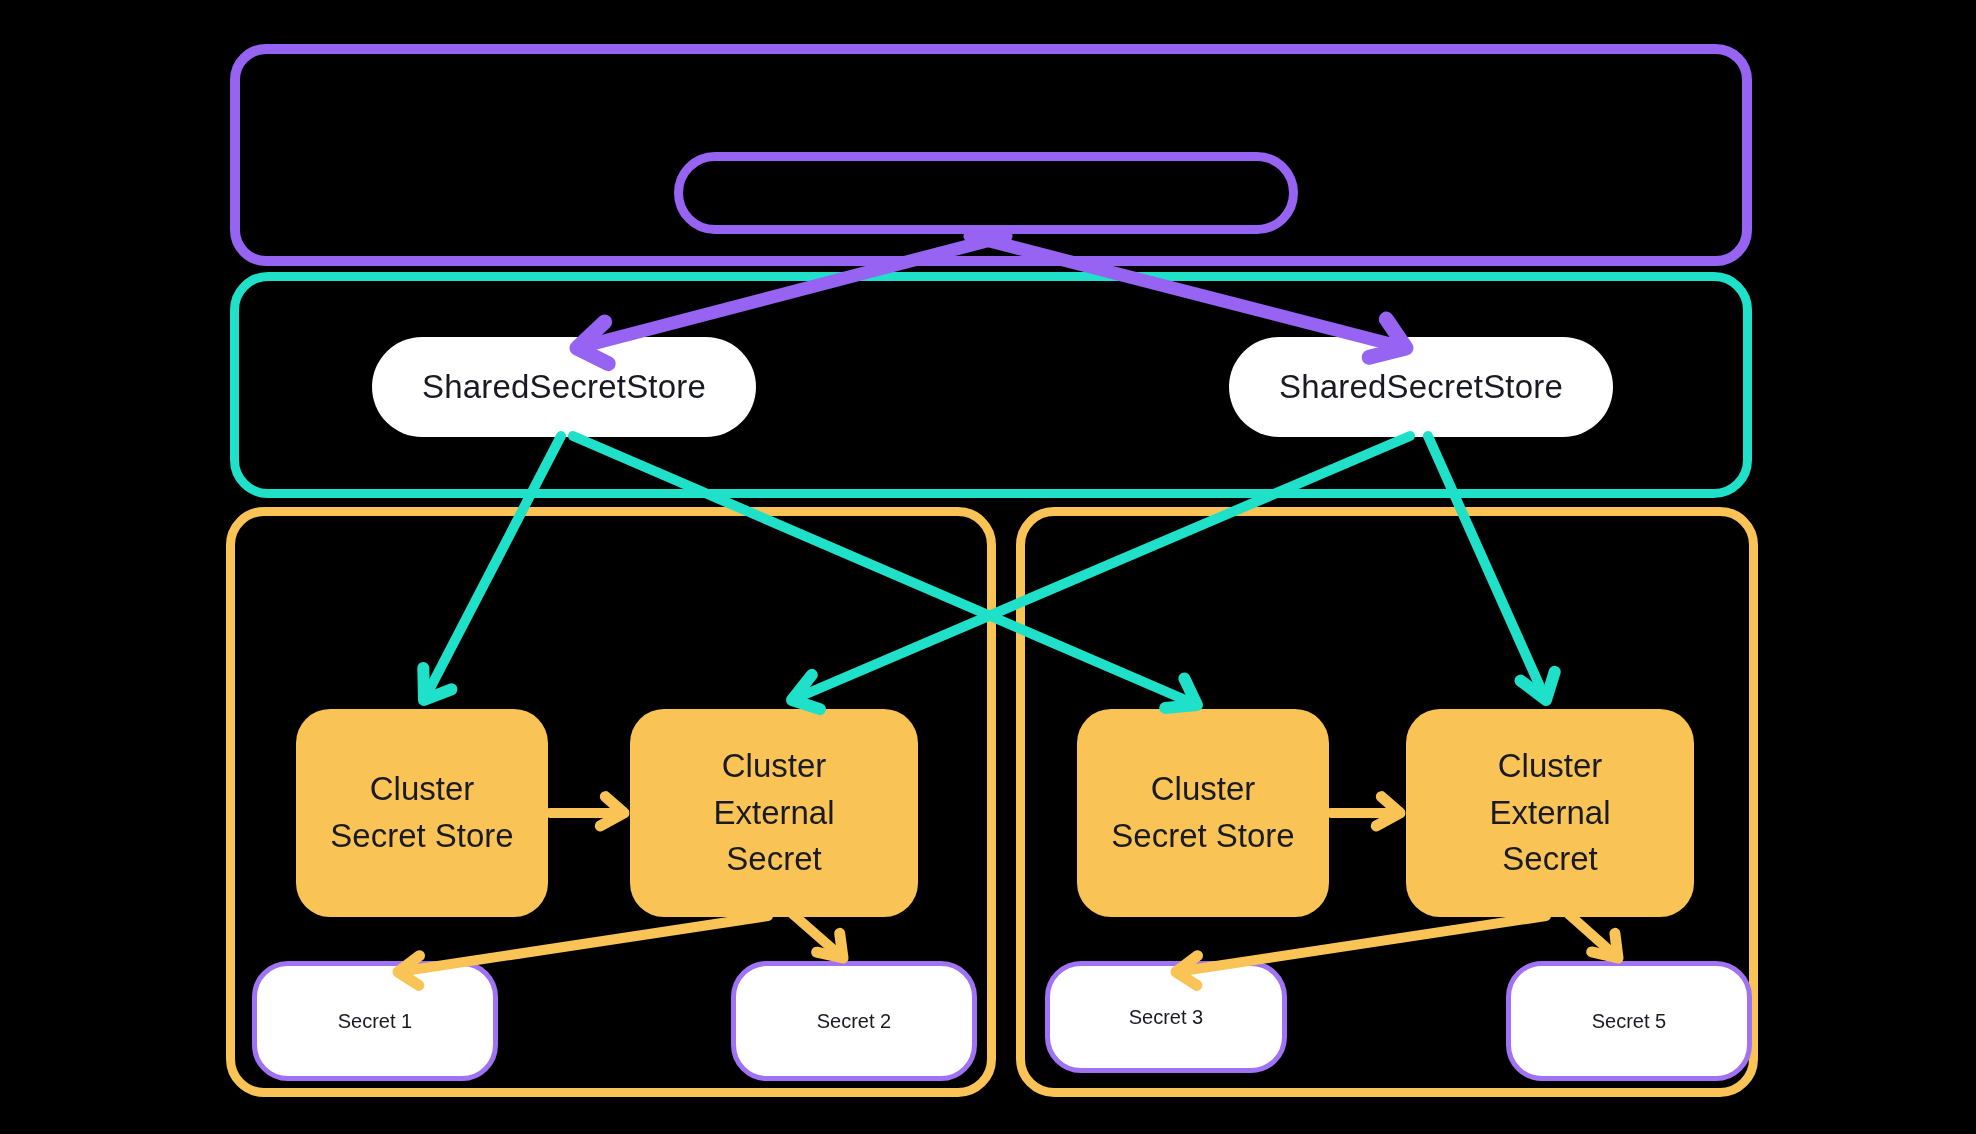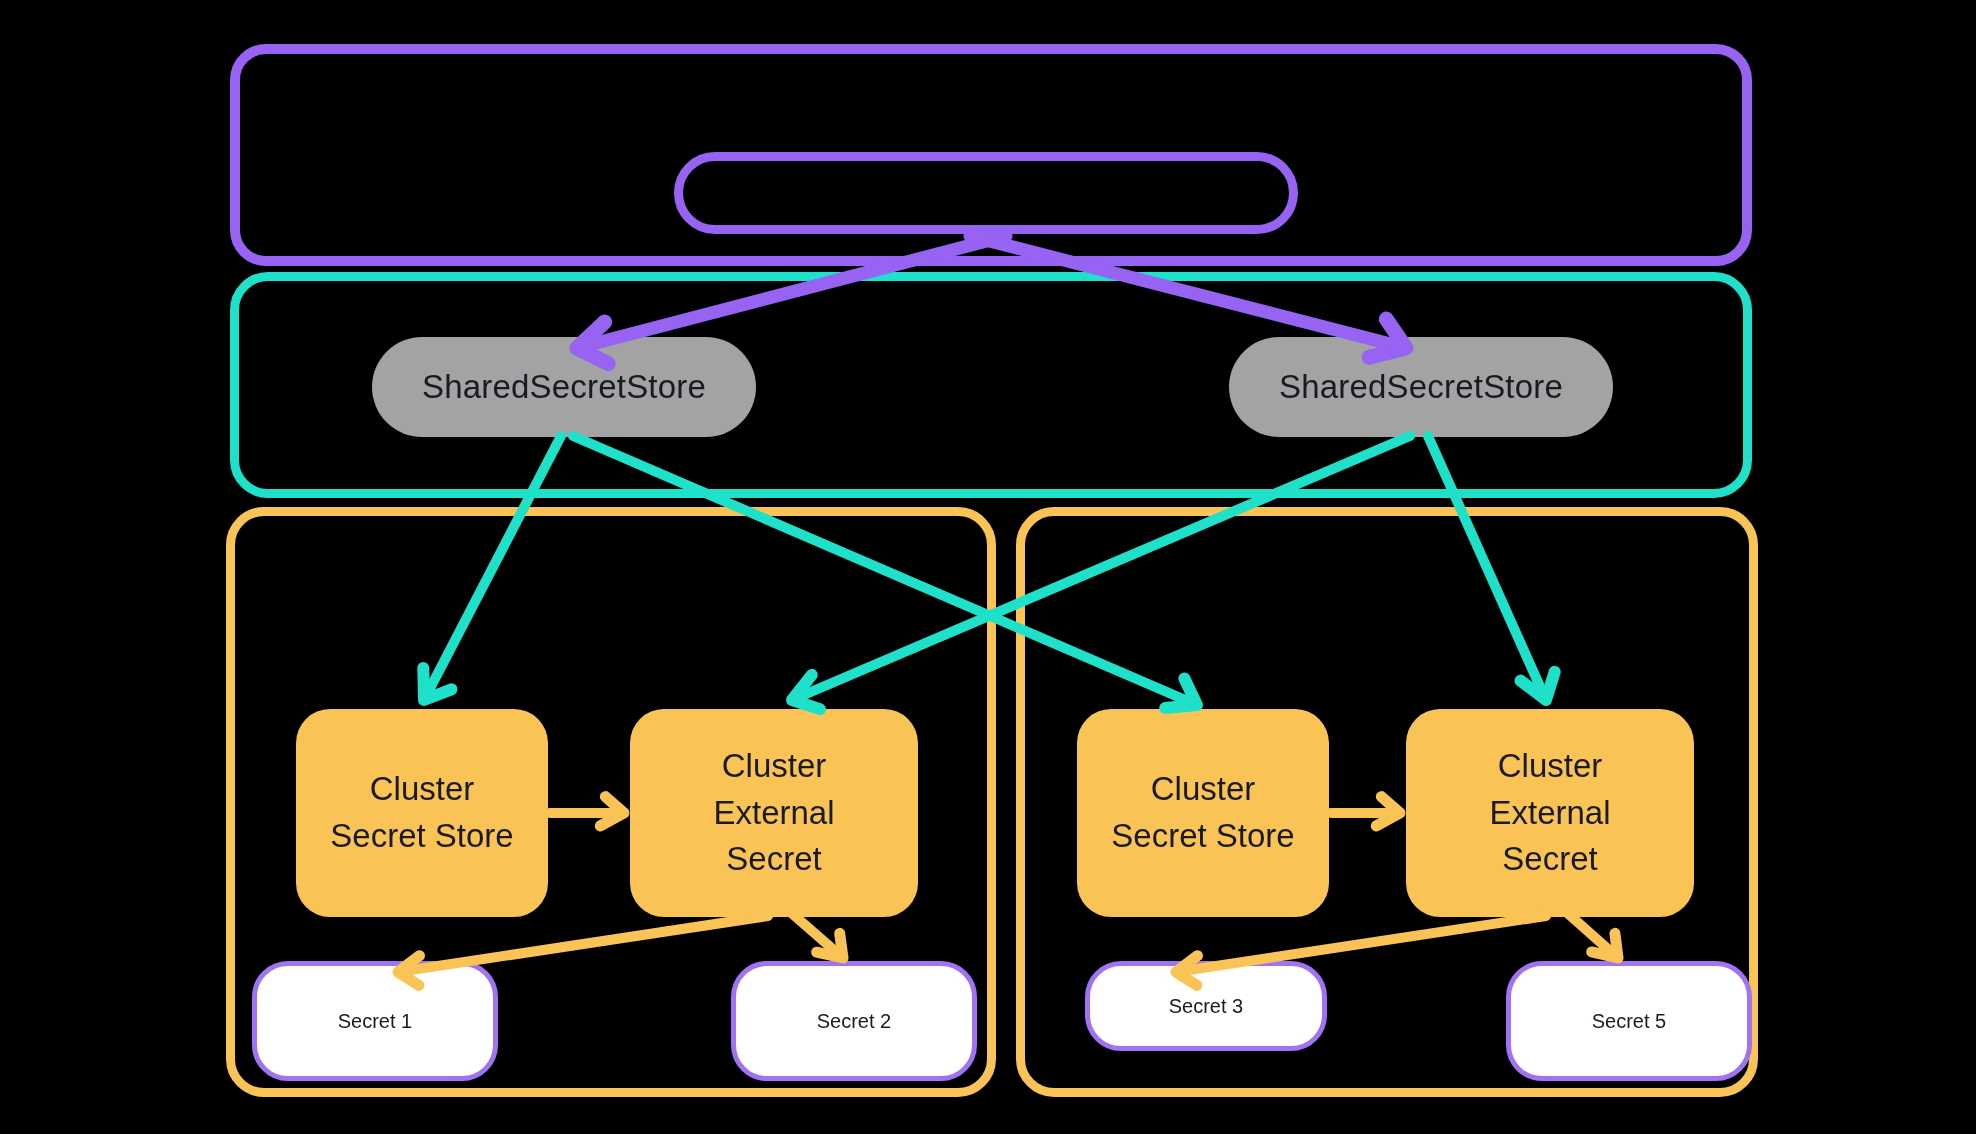--- a/index.html
+++ b/index.html
@@ -31,21 +31,21 @@
 
   
   .node {
     display: flex;
     align-items: center;
     justify-content: center;
     text-align: center;
     color: #191A23;
   }
   .teal-pill {
-    background: #a3a3a3;
+    background: #ffffff;
     border-radius: 50px;
     font-size: 33px;
     letter-spacing: 0.2px;
   }
   .orange-node {
     background: #F9C455;
     border-radius: 34px;
     font-size: 33px;
     line-height: 1.42;
   }
@@ -106,21 +106,21 @@
   </div>
 
   <div class="abs node secret-pill" style="left:252px; top:961px; width:246px; height:120px;">
     <span>Secret 1</span>
   </div>
 
   <div class="abs node secret-pill" style="left:731px; top:961px; width:246px; height:120px;">
     <span>Secret 2</span>
   </div>
 
-  <div class="abs node secret-pill" style="left:1085px; top:961px; width:242px; height:90px;">
+  <div class="abs node secret-pill" style="left:1045px; top:961px; width:242px; height:112px;">
     <span>Secret 3</span>
   </div>
 
   <div class="abs node secret-pill" style="left:1506px; top:961px; width:246px; height:120px;">
     <span>Secret 5</span>
   </div>
 
   <svg class="arrows" viewBox="0 0 1976 1134">
       <path d="M 1006 236 L 577 348" stroke="#9763F2" stroke-width="13" stroke-linecap="round" fill="none"></path>
       <path d="M 604.6646252668555 321.9487330664235 L 577 348 L 608.2538341006002 363.6652307360012" stroke="#9763F2" stroke-width="15" stroke-linecap="round" stroke-linejoin="round" fill="none"></path>

